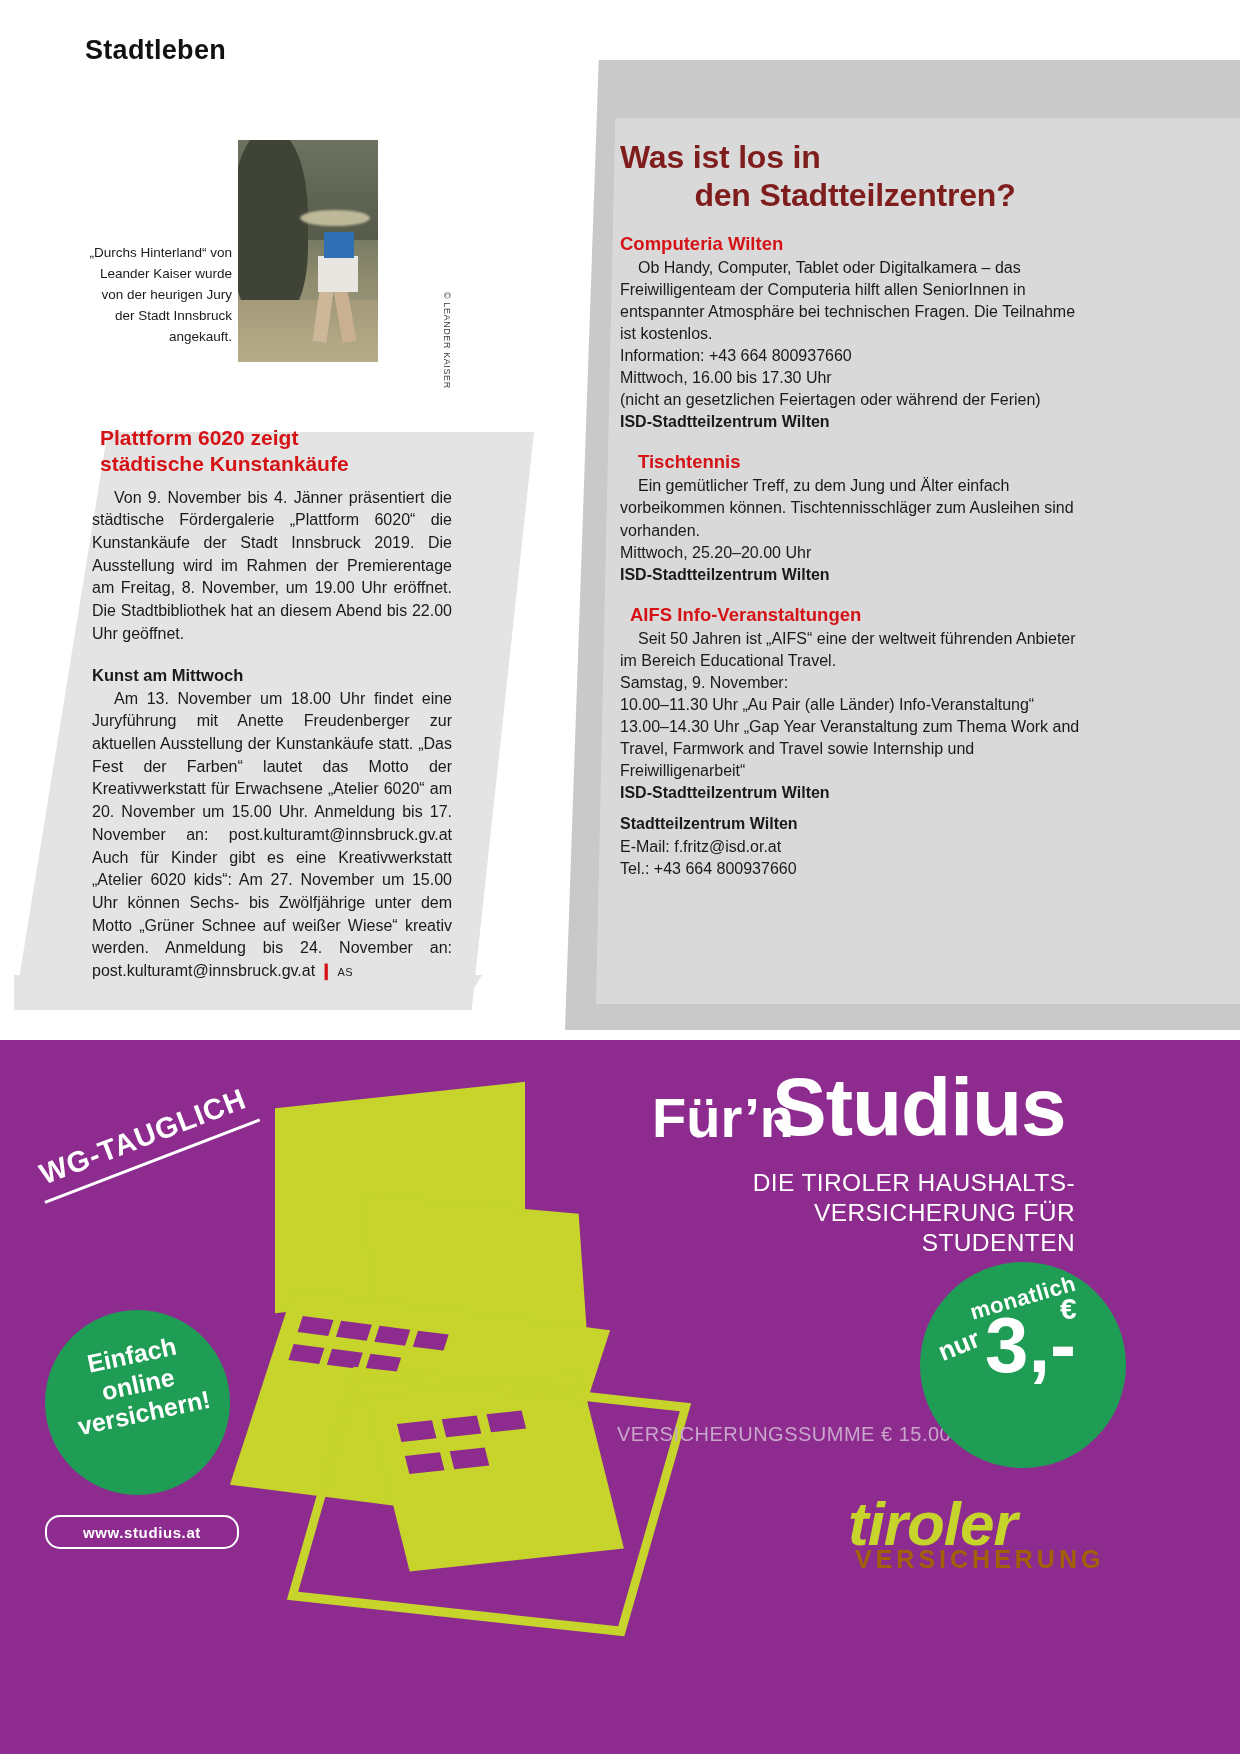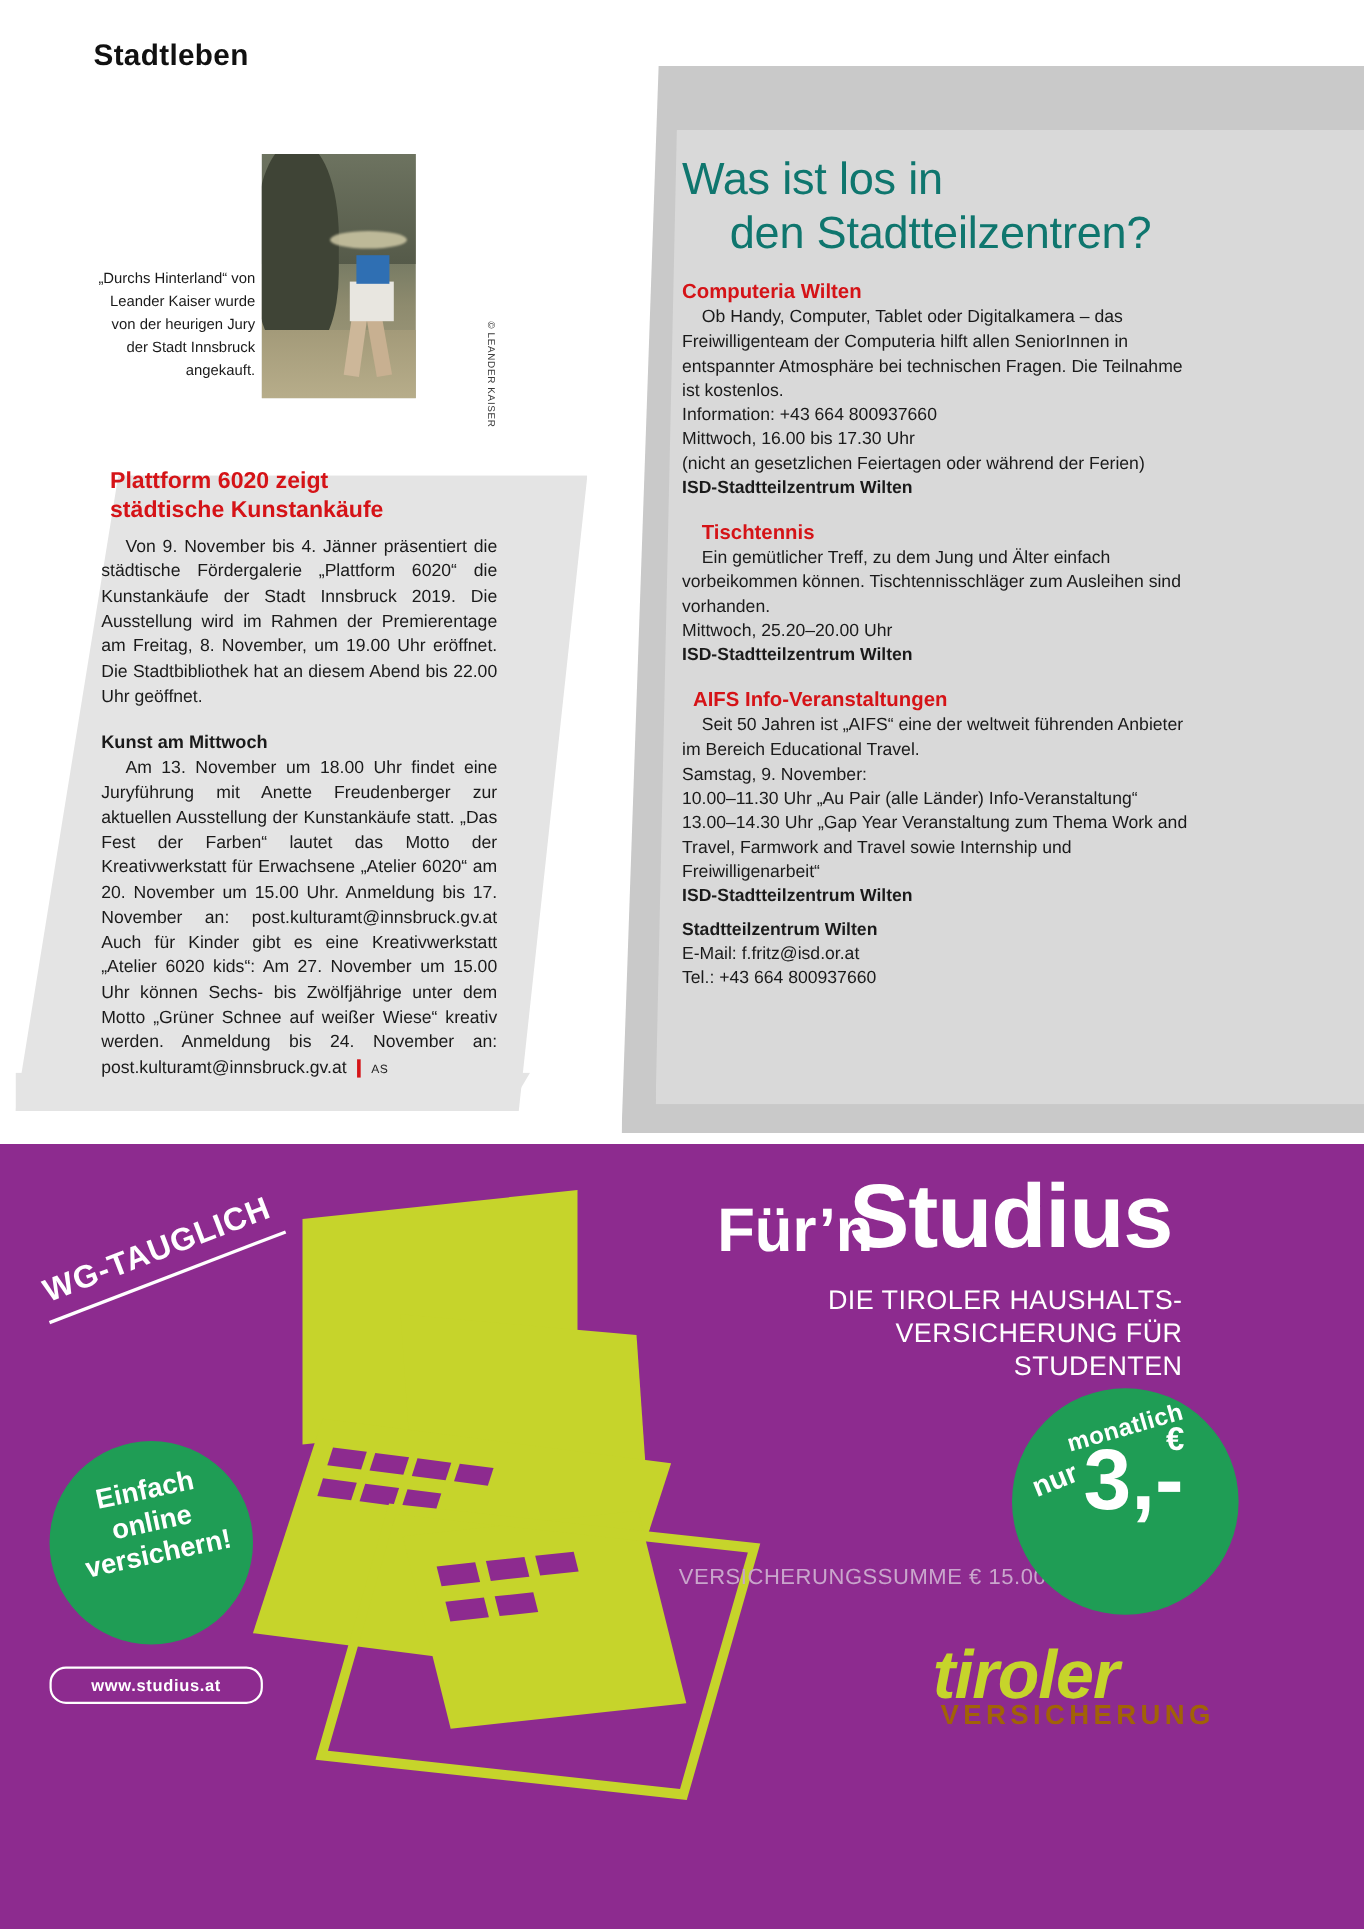--- a/index.html
+++ b/index.html
@@ -68,21 +68,21 @@
   }
   .art-credit{
     position:absolute;left:452px;top:292px;
     font-size:9px;letter-spacing:.6px;color:#3a3a3a;
     transform:rotate(90deg);transform-origin:left top;white-space:nowrap;
   }
 
   
   .right-col{position:absolute;left:620px;top:138px;width:470px;}
   .r-title{
-    font-size:41px;font-weight:normal;color:#0f766e;line-height:1.2;
+    font-size:32px;font-weight:bold;color:#7f1d1d;line-height:1.2;
     letter-spacing:-.2px;
   }
   .r-title .l2{display:block;text-align:center;}
   .sec-h{
     font-size:18.5px;font-weight:bold;color:#d51317;margin:18px 0 2px 0;
   }
   .sec-h.indent{padding-left:18px;}
   .sec-h.indent2{padding-left:10px;}
   .p{
     font-size:16px;line-height:1.38;margin:0;

